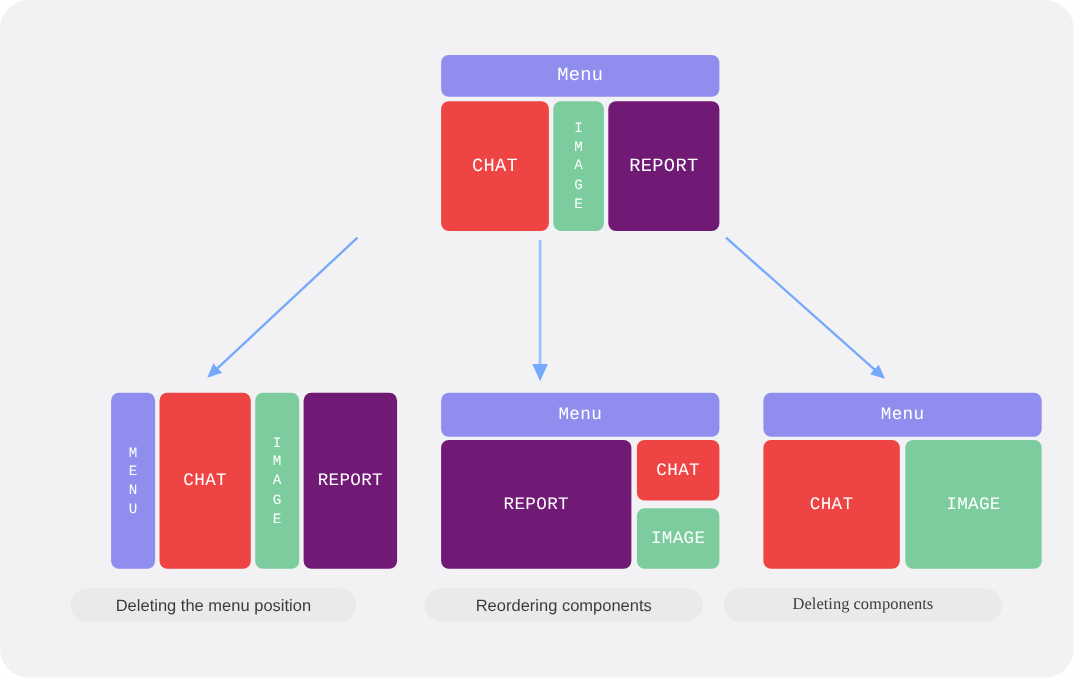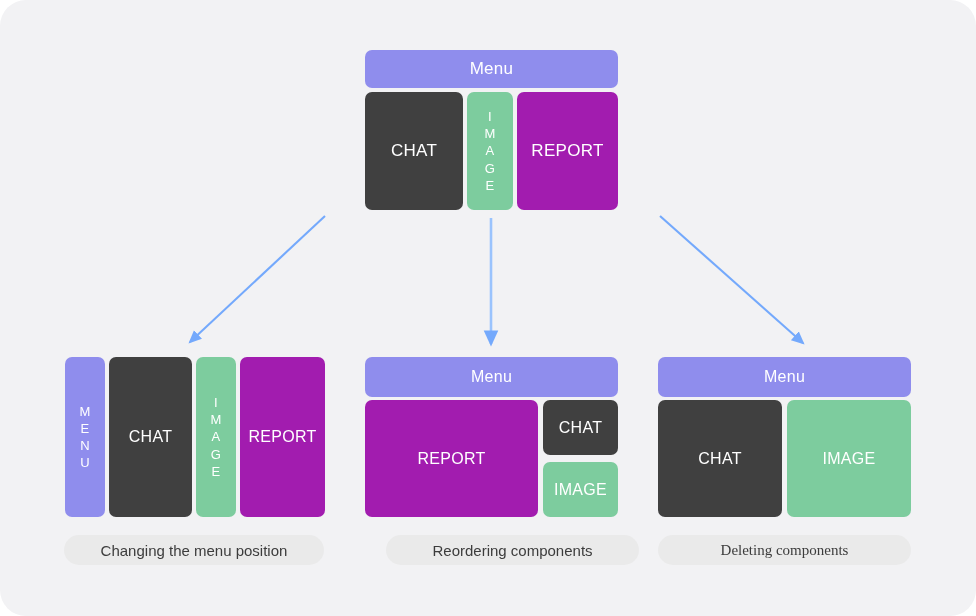--- a/index.html
+++ b/index.html
@@ -25,29 +25,30 @@
   }
 
   
   .blk {
     position: absolute;
     border-radius: 7px;
     display: flex;
     align-items: center;
     justify-content: center;
     color: #ffffff;
-    font-family: Liberation Sans, sans-serif;
+    font-family: Liberation Mono, monospace;
     letter-spacing: 0.3px;
     box-sizing: border-box;
     user-select: none;
+    margin-left: 36px;
   }
   .blk.menu   { background: #8f8ded; }
-  .blk.chat   { background: #404040; }
+  .blk.chat   { background: #ef4444; }
   .blk.image  { background: #7dcc9e; }
-  .blk.report { background: #a21caf; }
+  .blk.report { background: #701a75; }
 
   
   .vstack {
     display: flex;
     flex-direction: column;
     align-items: center;
     justify-content: center;
     line-height: 1.32;
   }
   .vstack > span { display: block; }
@@ -150,21 +151,21 @@
     <div class="blk image vstack" id="bl-image">
       <span>I</span>
       <span>M</span>
       <span>A</span>
       <span>G</span>
       <span>E</span>
     </div>
 
     <div class="blk report" id="bl-report">REPORT</div>
 
-    <div class="caption" id="cap-left">Changing the menu position</div>
+    <div class="caption" id="cap-left">Deleting the menu position</div>
   </div>
 
   <div>
 
     <div class="blk menu" id="bm-menu">Menu</div>
 
     <div class="blk report" id="bm-report">REPORT</div>
 
     <div class="blk chat" id="bm-chat">CHAT</div>
 

